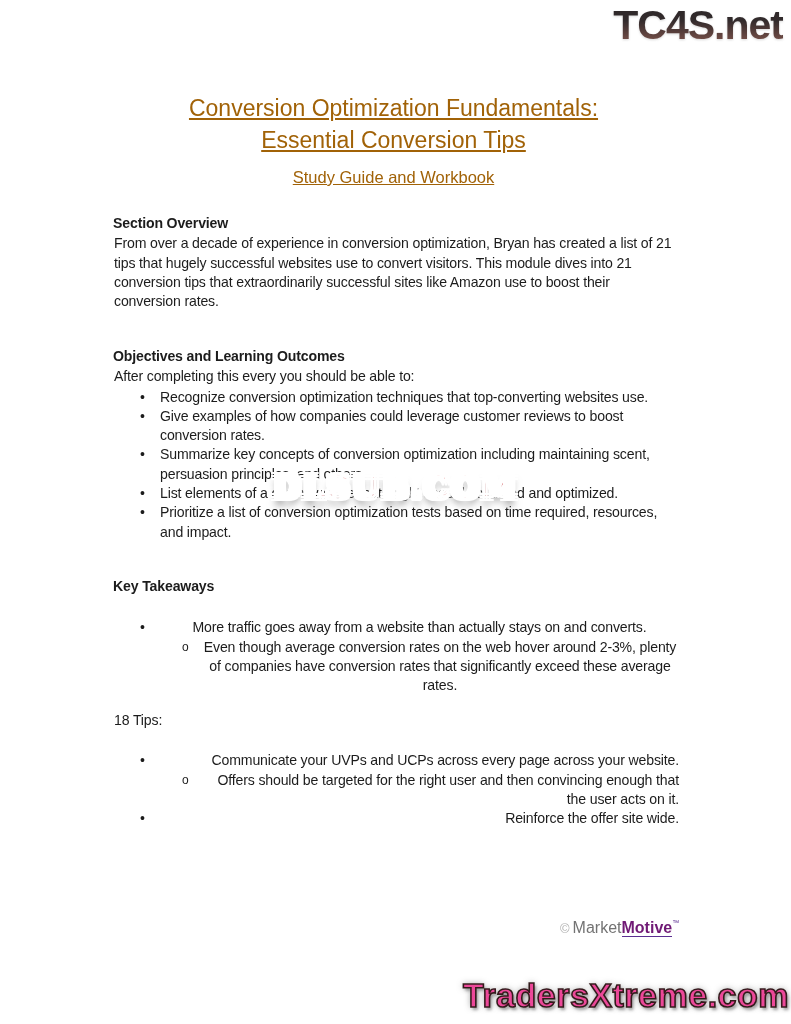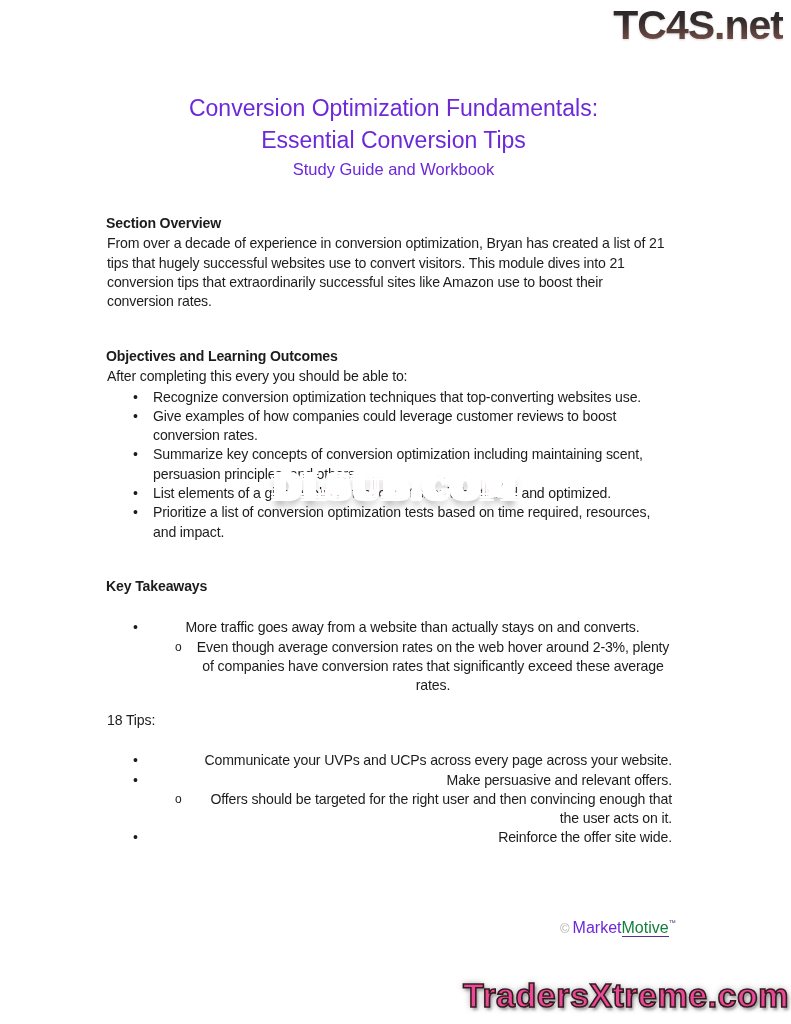--- a/index.html
+++ b/index.html
@@ -17,26 +17,26 @@
   .wm-top {
     position: absolute; top: 2px; right: 8px;
     font-size: 41px; font-weight: bold; letter-spacing: -1px;
     background: linear-gradient(180deg, #2a2526 0%, #332b2c 40%, #6d4a44 78%, #936a61 100%);
     -webkit-background-clip: text; background-clip: text;
     color: transparent;
     filter: drop-shadow(0 1px 1px rgba(200,200,200,0.7));
   }
 
   
-  .title { position: absolute; top: 92px; left: 0; width: 787px; text-align: center; color: #6d28d9; }
+  .title { position: absolute; top: 92px; left: 0; width: 787px; text-align: center; color: #a16207; text-decoration: underline; }
   .t1 { font-size: 23px; line-height: 32px; }
-  .t2 { font-size: 16.5px; line-height: 27px; }
+  .t2 { font-size: 16.5px; line-height: 27px; margin-top: 8px; }
 
   
-  .sec { position: absolute; left: 106px; width: 566px; font-size: 14.1px; line-height: 19.3px; letter-spacing: -0.15px; }
+  .sec { position: absolute; left: 113px; width: 566px; font-size: 14.1px; line-height: 19.3px; letter-spacing: -0.15px; }
   .sec-overview  { top: 214px; }
   .sec-objectives{ top: 347px; }
   .sec-takeaways { top: 577px; }
   .sec-tips      { top: 710px; }
   .h { font-weight: bold; }
   .p { margin: 1px; }
   .list { list-style: none; margin: 0; padding: 0; }
   .list.gap  { margin-top: 22px; text-align: center; }
   .list.gap2 { margin-top: 21px; text-align: right; }
   .blt { position: relative; padding-left: 47px; }
@@ -54,22 +54,22 @@
     color: transparent;
     text-shadow:
       -3px -3px 0 #ffffff, 3px -3px 0 #ffffff, -3px 3px 0 #ffffff, 3px 3px 0 #ffffff,
       -3px 0 0 #ffffff, 3px 0 0 #ffffff, 0 -3px 0 #ffffff, 0 3px 0 #ffffff,
       0 7px 7px rgba(100,100,100,0.65);
   }
 
   
   .logo { position: absolute; top: 919px; left: 560px; font-size: 16px; white-space: nowrap; }
   .logo .c  { color: #b0b0b0; font-size: 13px; margin-right: 3px; }
-  .logo .m1 { color: #6d28d9; }
-  .logo .m2 { color: #15803d; font-weight: normal; border-bottom: 1.5px solid #5b2e91; }
+  .logo .m1 { color: #737373; }
+  .logo .m2 { color: #701a75; font-weight: bold; border-bottom: 1.5px solid #5b2e91; }
   .logo .tm { color: #5b2e91; font-size: 7px; vertical-align: top; }
 
   
   .wm-bottom {
     position: absolute; top: 976px; right: 2px;
     font-size: 34px; font-weight: bold; letter-spacing: 0.5px; white-space: nowrap;
     color: #ec4899;
     -webkit-text-stroke: 1.6px #331a1b;
     text-shadow: 0 0 6px rgba(140,140,140,0.9), 2px 3px 3px rgba(90,90,90,0.55);
   }
@@ -109,21 +109,20 @@
     <ul class="list gap">
       <li class="blt">More traffic goes away from a website than actually stays on and converts.</li>
       <li class="sub">Even though average conversion rates on the web hover around 2-3%, plenty of companies have conversion rates that significantly exceed these average rates.</li>
     </ul>
   </section>
 
   <section class="sec sec-tips">
     <p class="p">18 Tips:</p>
     <ul class="list gap2">
       <li class="blt">Communicate your UVPs and UCPs across every page across your website.</li>
-      <li class="blt">Make persuasive and relevant offers.</li>
       <li class="sub">Offers should be targeted for the right user and then convincing enough that the user acts on it.</li>
       <li class="blt">Reinforce the offer site wide.</li>
     </ul>
   </section>
 
   <div class="stamp">DLSUB.COM</div>
 
   <div class="logo"><span class="c">©</span><span class="m1">Market</span><span class="m2">Motive</span><sup class="tm">™</sup></div>
 
   <div class="wm-bottom">TradersXtreme.com</div>

